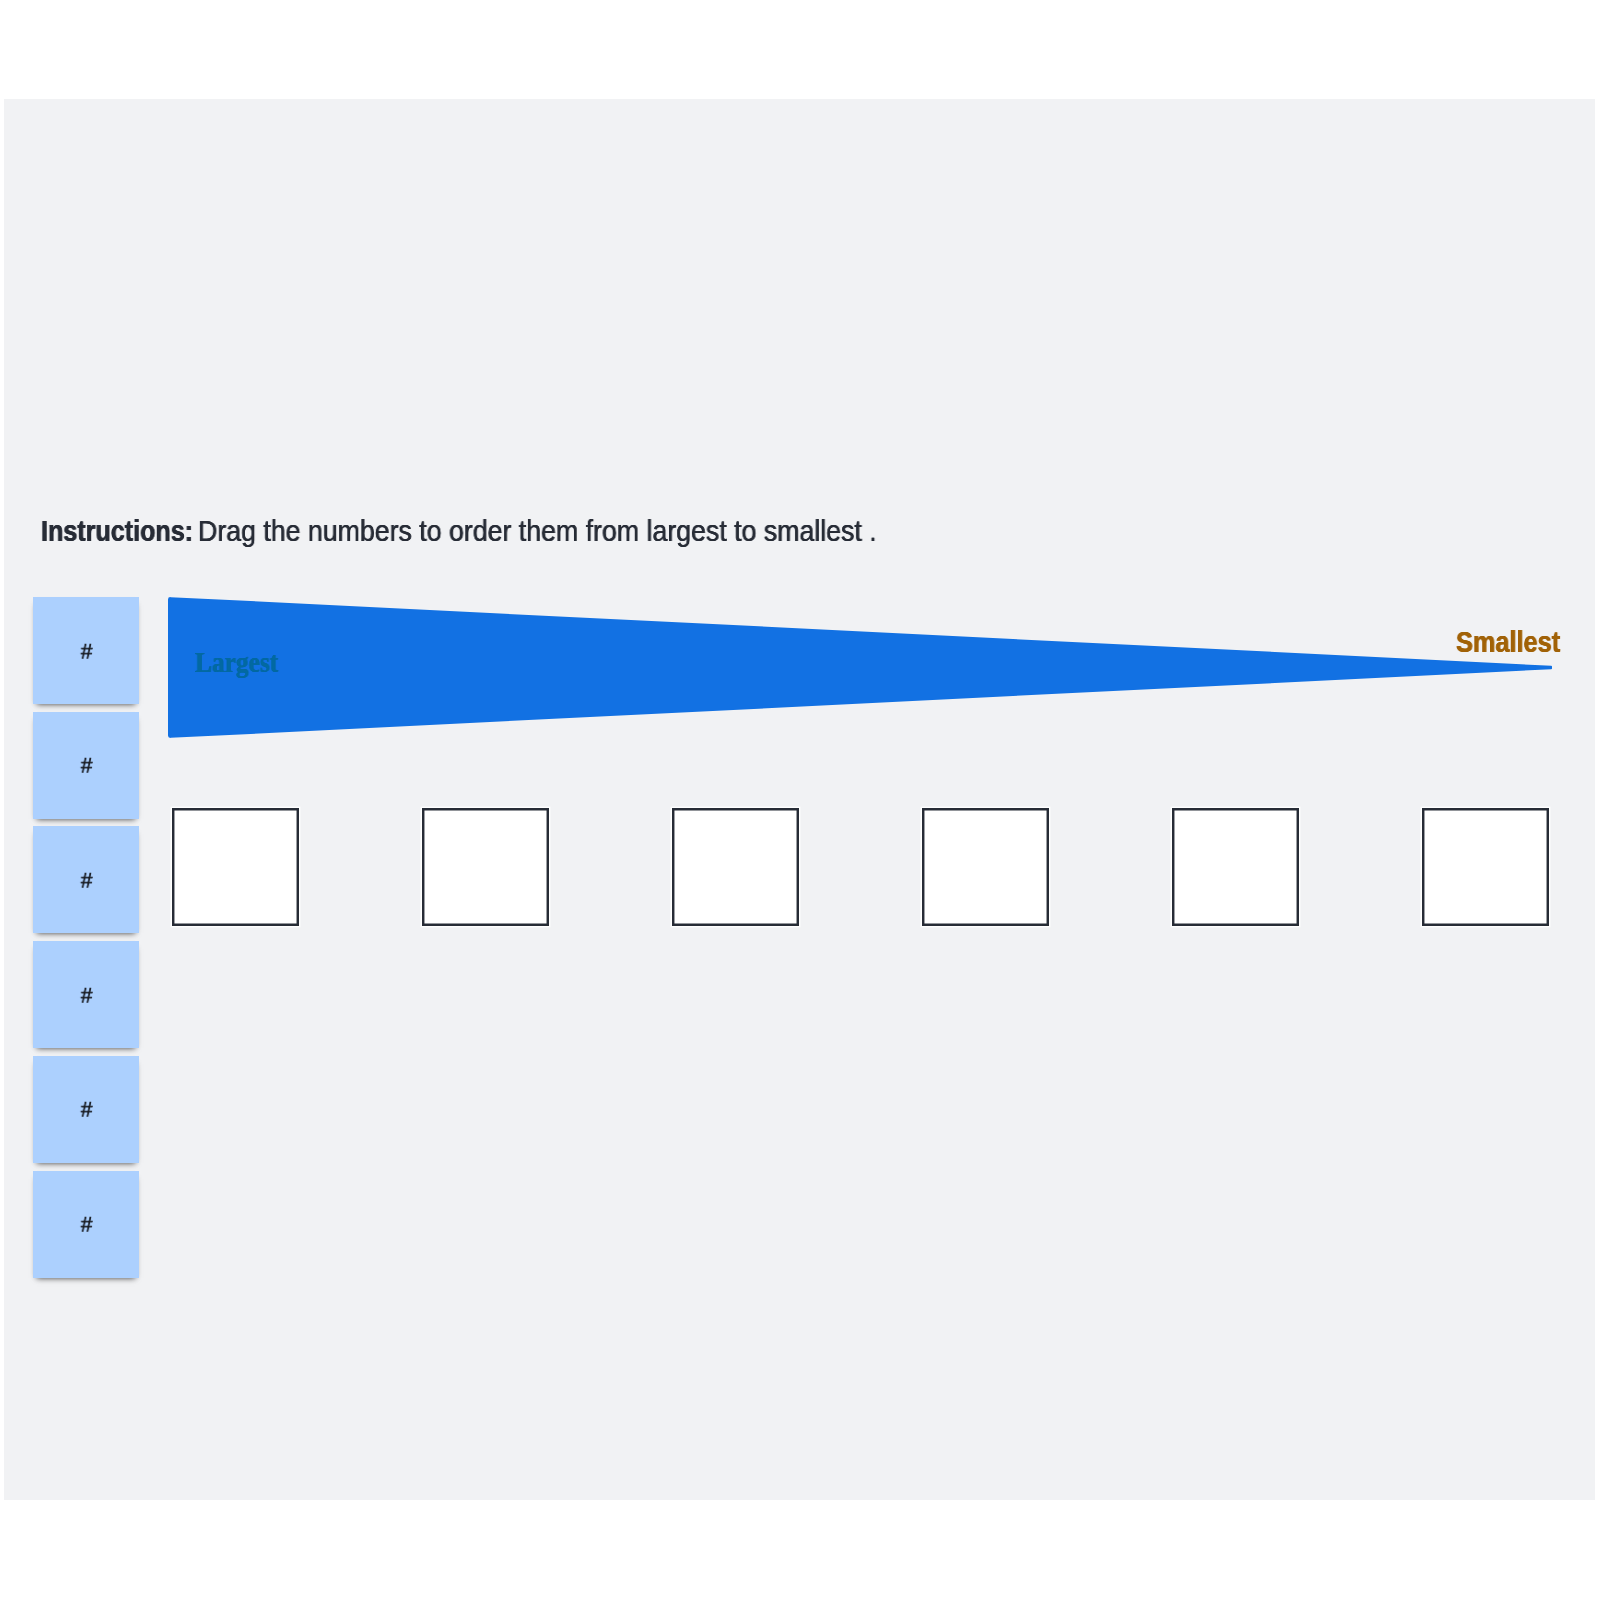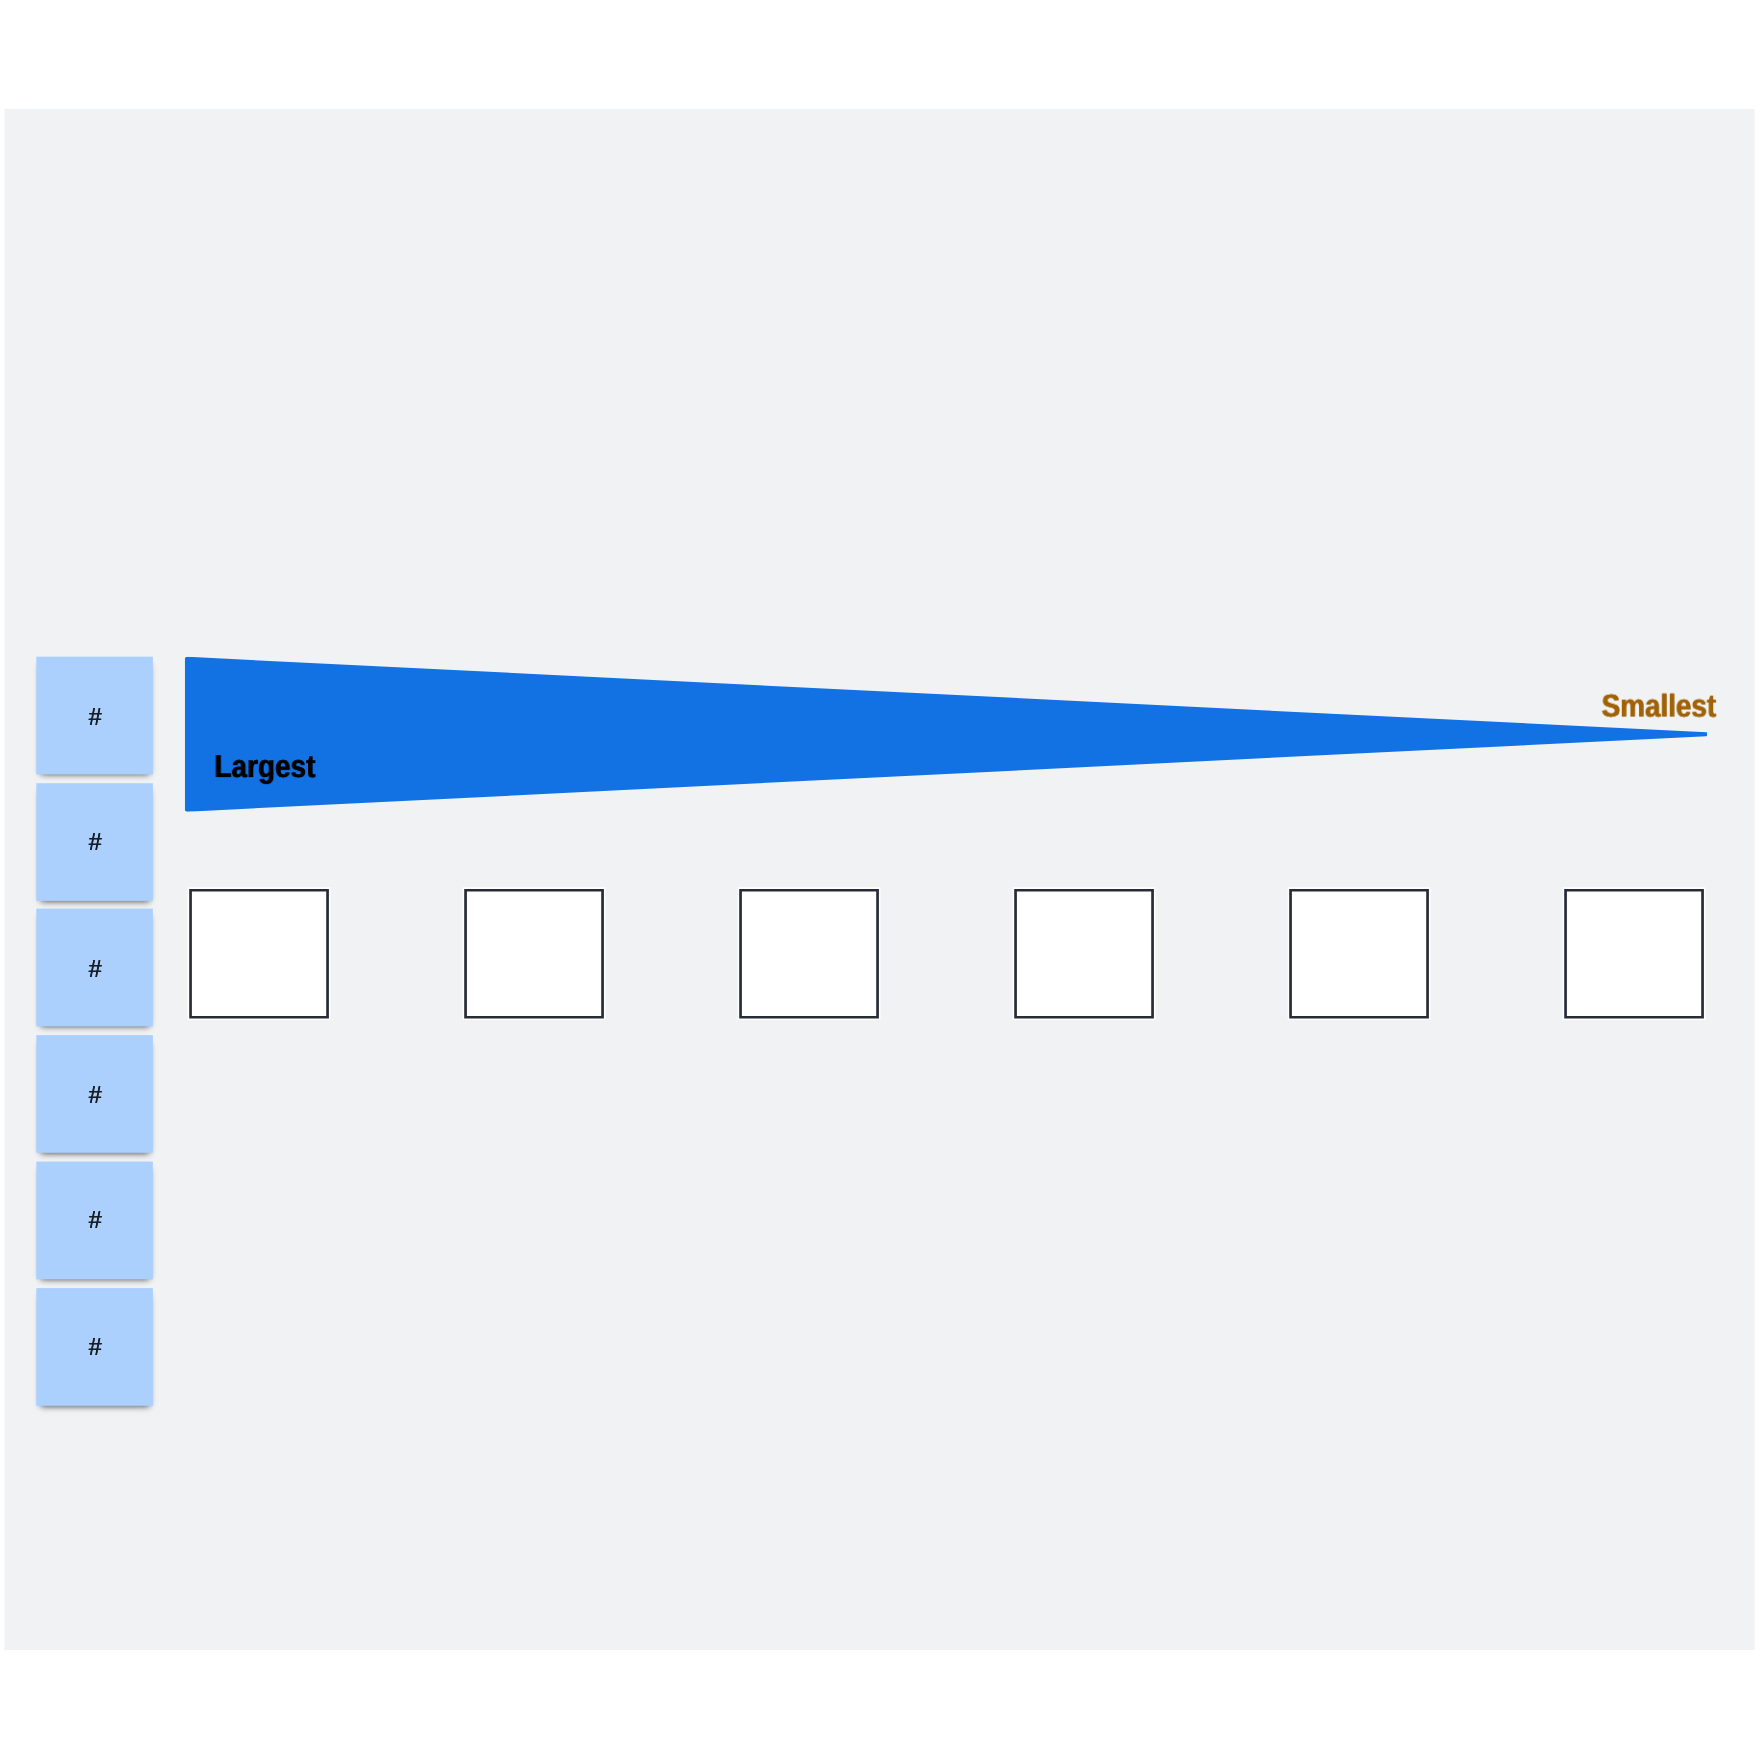--- a/index.html
+++ b/index.html
@@ -119,28 +119,32 @@
     white-space: pre;
   }
   .lbl-largest span,
   .lbl-smallest span {
     display: inline-block;
     transform-origin: left top;
     will-change: transform;
   }
   .lbl-largest span { transform: scaleX(0.876); text-shadow: 0.4px 0 0 currentColor, -0.4px 0 0 currentColor; }
   .lbl-smallest span { transform: scaleX(0.873); text-shadow: 0.4px 0 0 currentColor, -0.4px 0 0 currentColor; }
-  .lbl-largest { left: 190.6px; top: 584px; color: #000000; }
+  .lbl-largest { left: 190.6px; top: 549px; color: #0369a1; font-family: Liberation Serif, serif; }
   .lbl-smallest { left: 1452px; top: 529.2px; color: #a16207; }
 </style>
 </head>
 <body>
 
 <div class="stage">
 
+  <div class="instructions">
+      <span class="lbl">Instructions:</span>
+      <span class="body">Drag the numbers to order them from largest to smallest .</span>
+    </div>
 
   <svg class="tri" viewBox="0 0 1384 141" preserveAspectRatio="none">
     <path class="tri-shape" d="M0,2.6 Q0,0 2.6,0.13 L1383.2,68.75 Q1384,68.79 1384,69.5 L1384,71.5 Q1384,72.21 1383.2,72.25 L2.6,140.87 Q0,141 0,138.4 Z" fill="#1271e3"></path>
   </svg>
 
   <div class="lbl-largest"><span>Largest</span></div>
   <div class="lbl-smallest"><span>Smallest</span></div>
 
   <div class="tray">
     <div class="tile t1">

